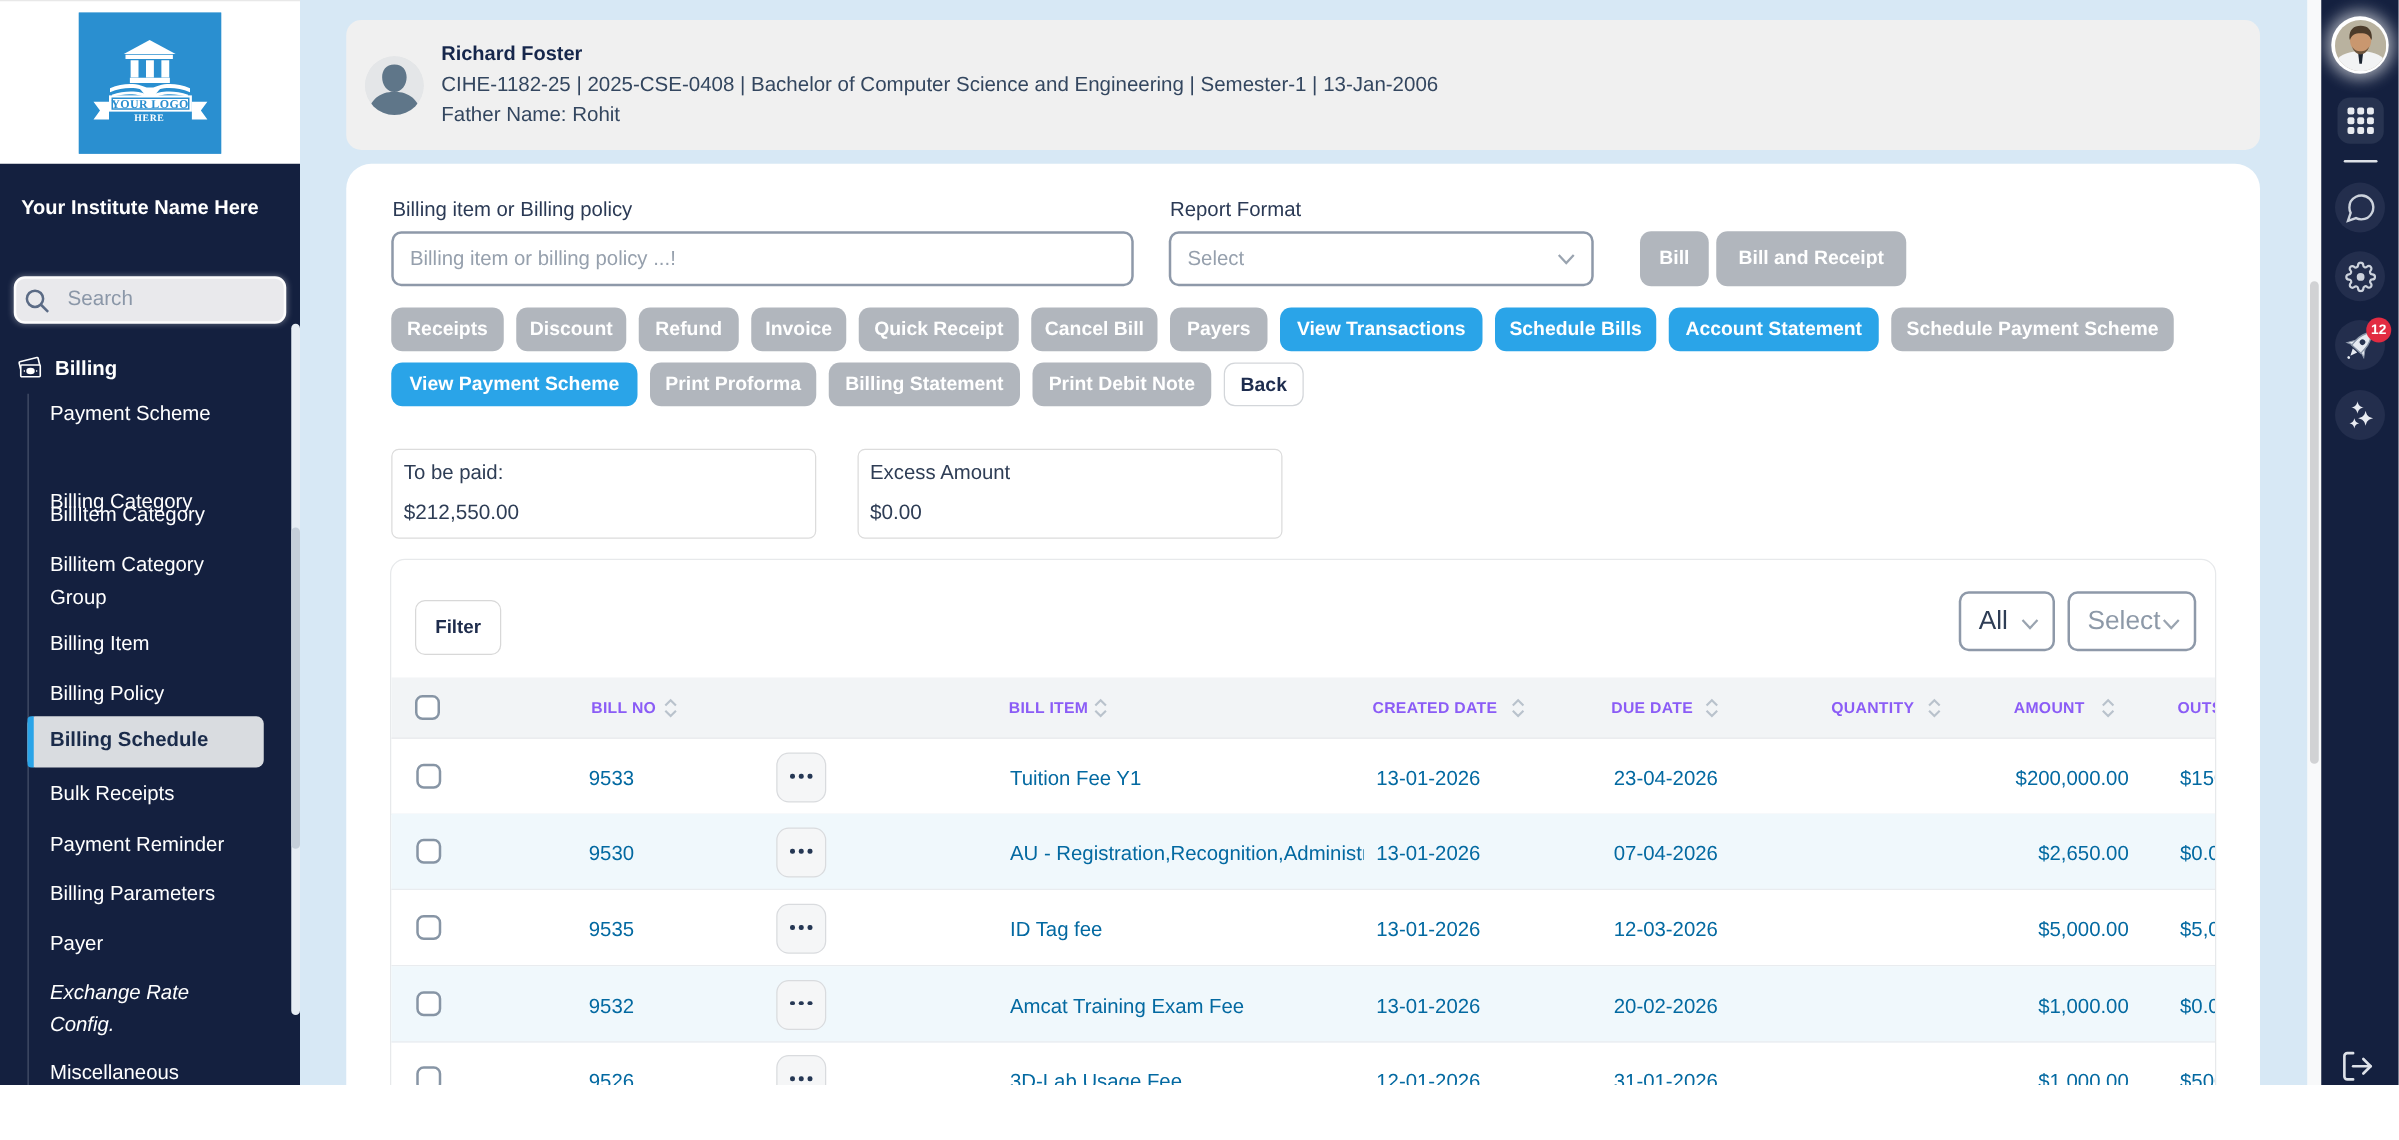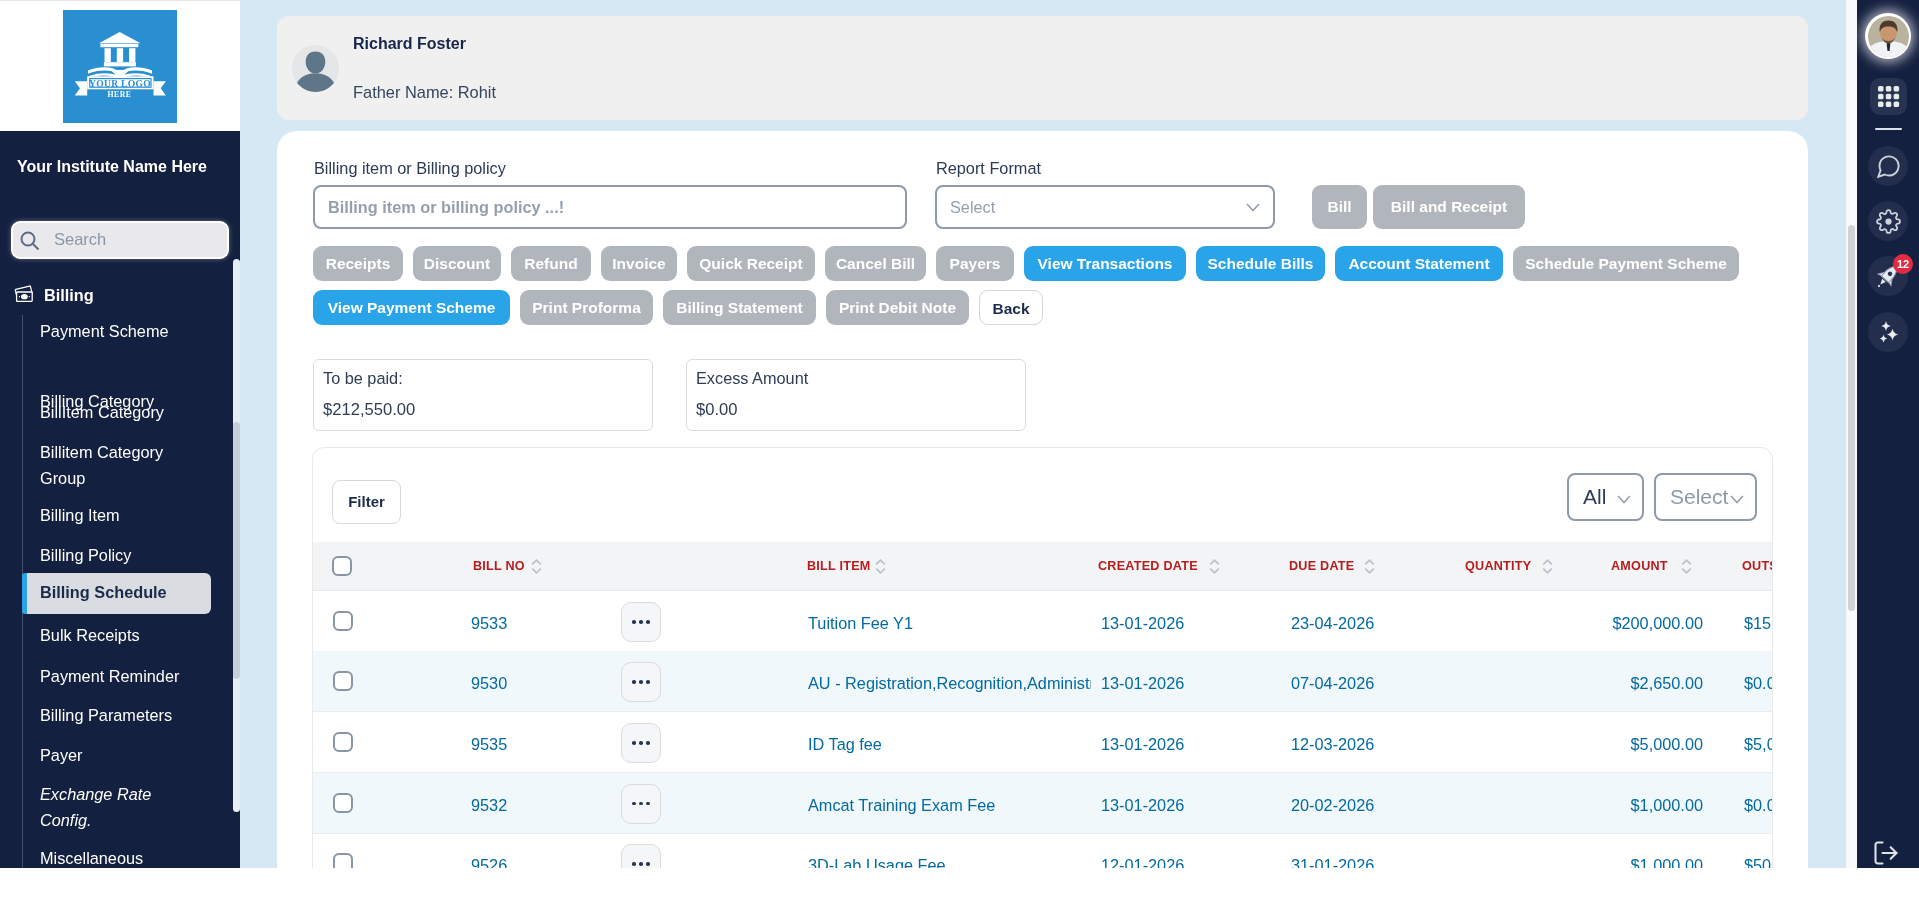--- a/index.html
+++ b/index.html
@@ -12,34 +12,34 @@
 #hdrcard{left:277px;top:16px;width:1531px;height:104px;background:#f0f0f0;border-radius:12px;}
 #avatar{left:292px;top:45px;width:47px;height:47px;border-radius:50%;background:#e2e4e6;overflow:hidden;}
 #hname{left:353px;top:35px;font-size:16px;font-weight:bold;color:#15264b;}
 #hinfo{left:353px;top:59px;font-size:16.4px;color:#33465f;}
 #hfather{left:353px;top:83px;font-size:16.4px;color:#33465f;}
 #updbtn{left:1623px;top:47px;width:171px;height:45px;background:#f7f7f8;border:1px solid #dcdcde;border-radius:8px;font-size:15.5px;font-weight:bold;color:#1d2c4e;text-align:center;line-height:43px;}
 
 #maincard{left:277px;top:131px;width:1531px;height:781px;background:#ffffff;border-radius:20px 20px 0 0;}
 .lbl{font-size:16.3px;color:#2b3a55;}
 .inp{background:#fff;border:2px solid #8e99a9;border-radius:8px;}
-#inp1ph{left:328px;top:198px;font-size:16.3px;color:#96a0ad;font-weight:bold;}
+#inp1ph{left:328px;top:198px;font-size:16.3px;color:#96a0ad;}
 #selph{left:950px;top:198px;font-size:16.3px;color:#96a0ad;}
 .btn{height:35px;border-radius:9px;color:#fff;font-size:15.5px;font-weight:bold;text-align:center;line-height:35px;}
 .bgray{background:#b1b6bd;}
 .bblue{background:#2aa4e8;}
 .bwhite{background:#fff;border:1px solid #d3d6da;color:#1d2c4e;}
 
 .ibox{top:359px;width:340px;height:72px;background:#fff;border:1px solid #dcdcdc;border-radius:6px;}
 
 #tcard{left:312px;top:447px;width:1461px;height:465px;background:#fff;border:1px solid #e7e9eb;border-radius:12px 12px 0 0;overflow:hidden;}
 #filterbtn{left:19px;top:32px;width:69px;height:44px;background:#fff;border:1px solid #d8d8d8;border-radius:8px;font-size:15px;font-weight:bold;color:#1e2c4c;text-align:center;line-height:42px;}
 .seldd{top:25px;height:48px;background:#fff;border:2px solid #8e99a9;border-radius:8px;font-size:21px;line-height:44px;}
 #thead{left:0;top:94px;width:1461px;height:49px;background:#f2f4f6;border-bottom:1px solid #e7e9eb;}
-.th{position:absolute;top:17px;font-size:12.6px;font-weight:bold;color:#b91c1c;letter-spacing:0.25px;}
+.th{position:absolute;top:17px;font-size:12.6px;font-weight:bold;color:#8b5cf6;letter-spacing:0.25px;}
 .cb{position:absolute;width:20px;height:20px;background:#fff;border:2px solid #8795a5;border-radius:6px;}
 .row{position:absolute;left:0;width:1461px;height:61px;}
 .ralt{background:#f0f8fc;}
 .cell{position:absolute;font-size:16.3px;color:#0369a1;}
 .dots{position:absolute;width:40px;height:40px;background:#f5f6f7;border:1px solid #d9dbde;border-radius:10px;text-align:center;line-height:36px;}
 .dots span{display:inline-block;width:3.5px;height:3.5px;border-radius:50%;background:#253754;margin:0 1.8px;vertical-align:middle;}
 
 #sbtrack{left:1846px;top:0;width:11px;height:912px;background:#f8f9fa;}
 #sbthumb{left:1848px;top:225px;width:7px;height:386px;background:#d1d2d4;border-radius:4px;}
 
@@ -69,20 +69,21 @@
 
   <div class="abs" id="hdrcard"></div>
   <div class="abs" id="avatar">
     <svg width="47" height="47" viewBox="0 0 47 47">
       <circle cx="23.5" cy="23.5" r="23.5" fill="#e4e6e8"></circle>
       <path d="M23.5 6.5 c6.8 0 9.8 4.8 9.8 10.2 c0 6 -3.9 11.8 -9.8 11.8 c-5.9 0 -9.8 -5.8 -9.8 -11.8 c0 -5.4 3 -10.2 9.8 -10.2 Z" fill="#5f7689"></path>
       <path d="M2.5 47 c0.7 -12 9.2 -18.7 21 -18.7 c11.8 0 20.3 6.7 21 18.7 Z" fill="#5f7689"></path>
     </svg>
   </div>
   <div class="abs" id="hname">Richard Foster</div>
+  <div class="abs" id="hinfo">CIHE-1182-25 | 2025-CSE-0408 | Bachelor of Computer Science and Engineering | Semester-1 | 13-Jan-2006</div>
   <div class="abs" id="hfather">Father Name: Rohit</div>
 
   <div class="abs" id="maincard"></div>
   <div class="abs lbl" style="left:314px;top:159px;">Billing item or Billing policy</div>
   <div class="abs inp" style="left:313px;top:184.5px;width:594px;height:44px;"></div>
   <div class="abs" id="inp1ph">Billing item or billing policy ...!</div>
   <div class="abs lbl" style="left:936px;top:159px;">Report Format</div>
   <div class="abs inp" style="left:935px;top:184.5px;width:340px;height:44px;"></div>
   <div class="abs" id="selph">Select</div>
   <svg class="abs chev" style="left:1246px;top:203px;" viewBox="0 0 14 9">

